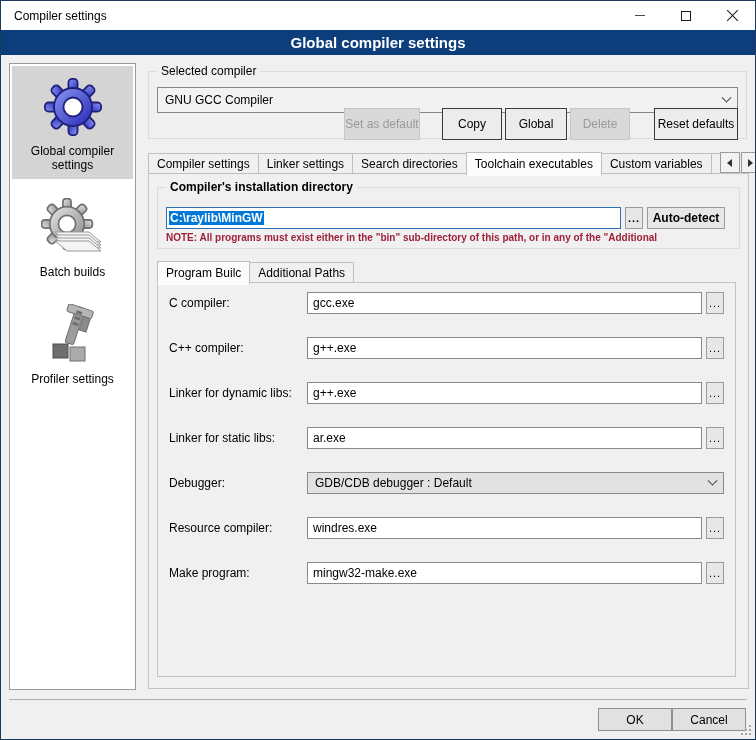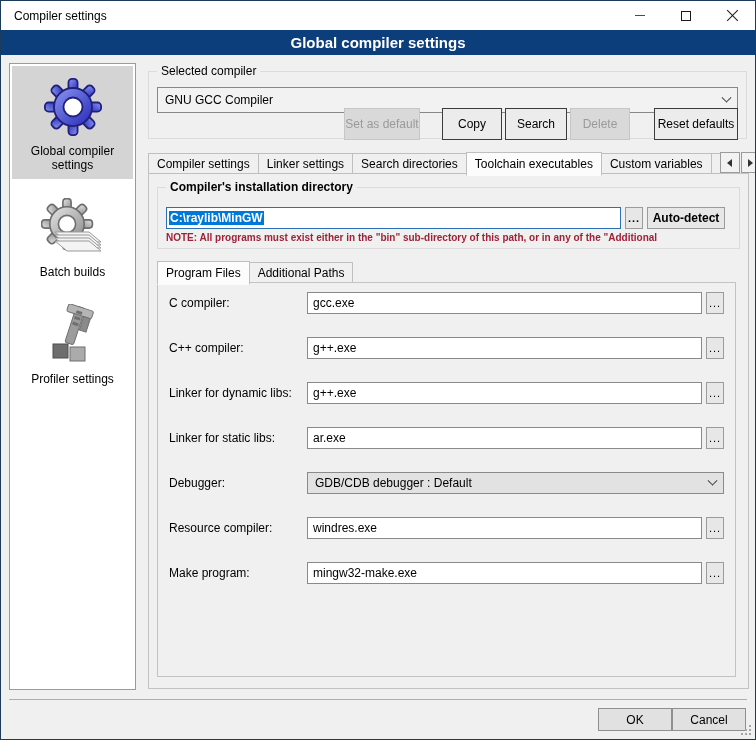--- a/index.html
+++ b/index.html
@@ -213,21 +213,21 @@
     <span class="group-label">Selected compiler</span>
     <div class="combo-wrap">
       <div class="combo">
         <span>GNU GCC Compiler</span>
         <span class="chev"></span>
       </div>
     </div>
     <div class="btnrow">
       <div class="btn disabled w-setdef">Set as default</div>
       <div class="btn w-copy">Copy</div>
-      <div class="btn w-rename">Search</div>
+      <div class="btn w-rename">Global</div>
       <div class="btn disabled w-delete">Delete</div>
       <div class="btn w-reset">Reset defaults</div>
     </div>
   </div>
 
   <div class="tabsrow">
     <div class="tab">Compiler settings</div>
     <div class="tab">Linker settings</div>
     <div class="tab">Search directories</div>
     <div class="tab active">Toolchain executables</div>
@@ -251,21 +251,21 @@
         <div class="path-input">
           <span class="path-selection">C:\raylib\MinGW</span>
         </div>
         <div class="btn soft browse-btn">...</div>
         <div class="btn soft autodetect-btn">Auto-detect</div>
       </div>
       <div class="note">NOTE: All programs must exist either in the "bin" sub-directory of this path, or in any of the "Additional</div>
     </div>
 
     <div class="subtabs">
-      <div class="tab active">Program Files</div>
+      <div class="tab active">Program Builc</div>
       <div class="tab">Additional Paths</div>
     </div>
 
     <div class="subpage">
 
       <div class="field-row">
         <span class="field-label">C compiler:</span>
         <input class="field-input" value="gcc.exe" style="">
         <div class="btn soft browse-btn">...</div>
       </div>

